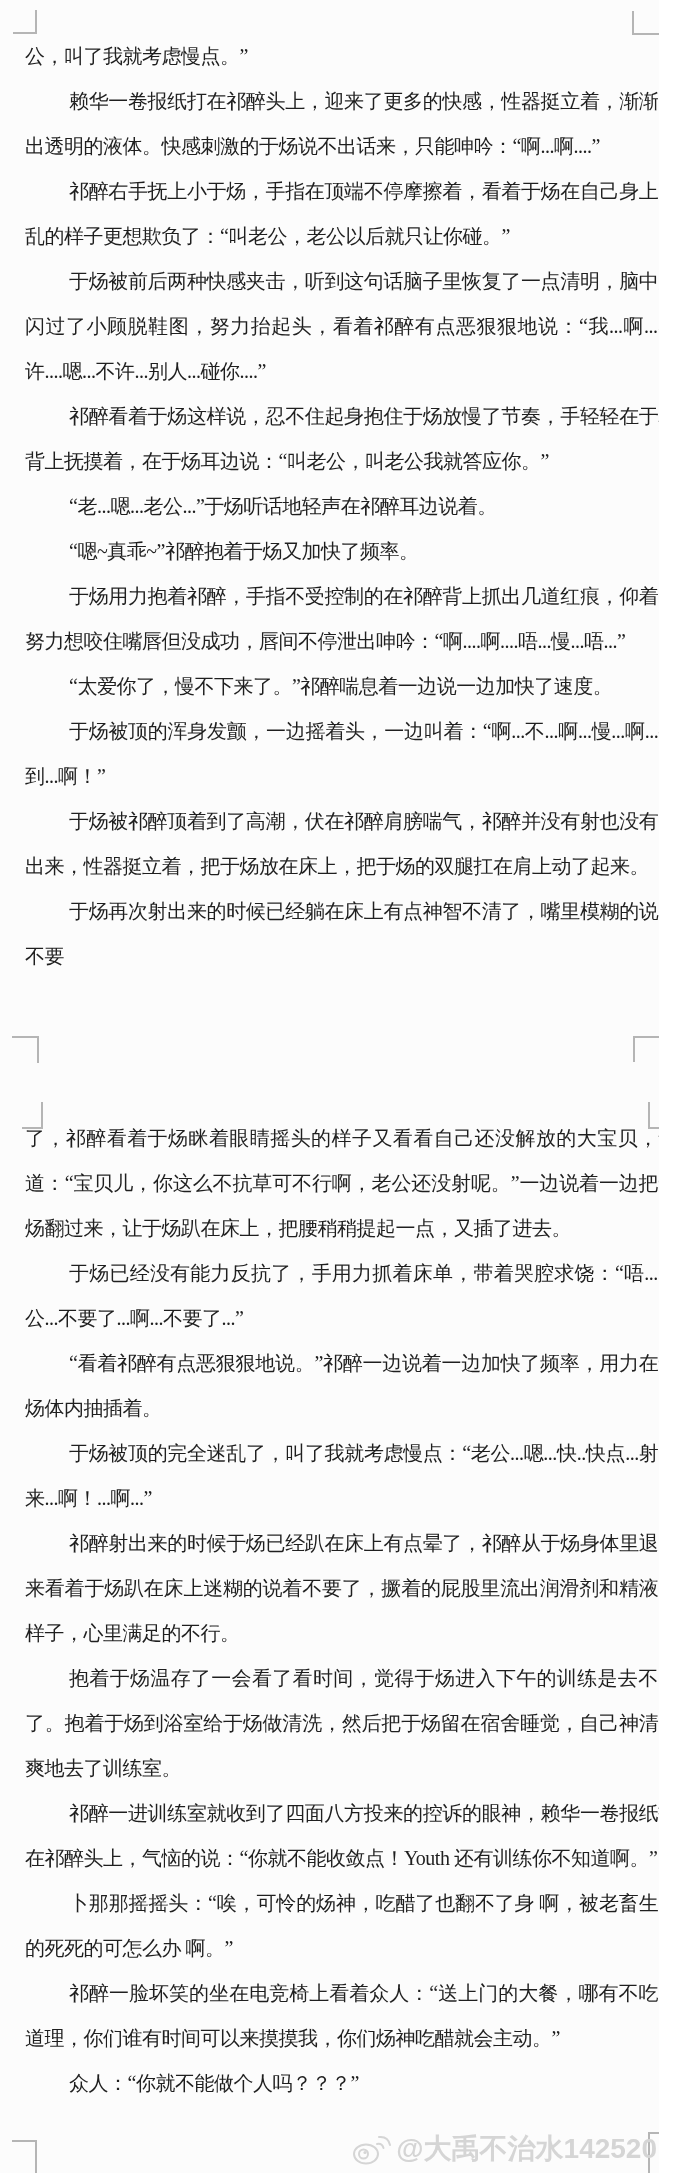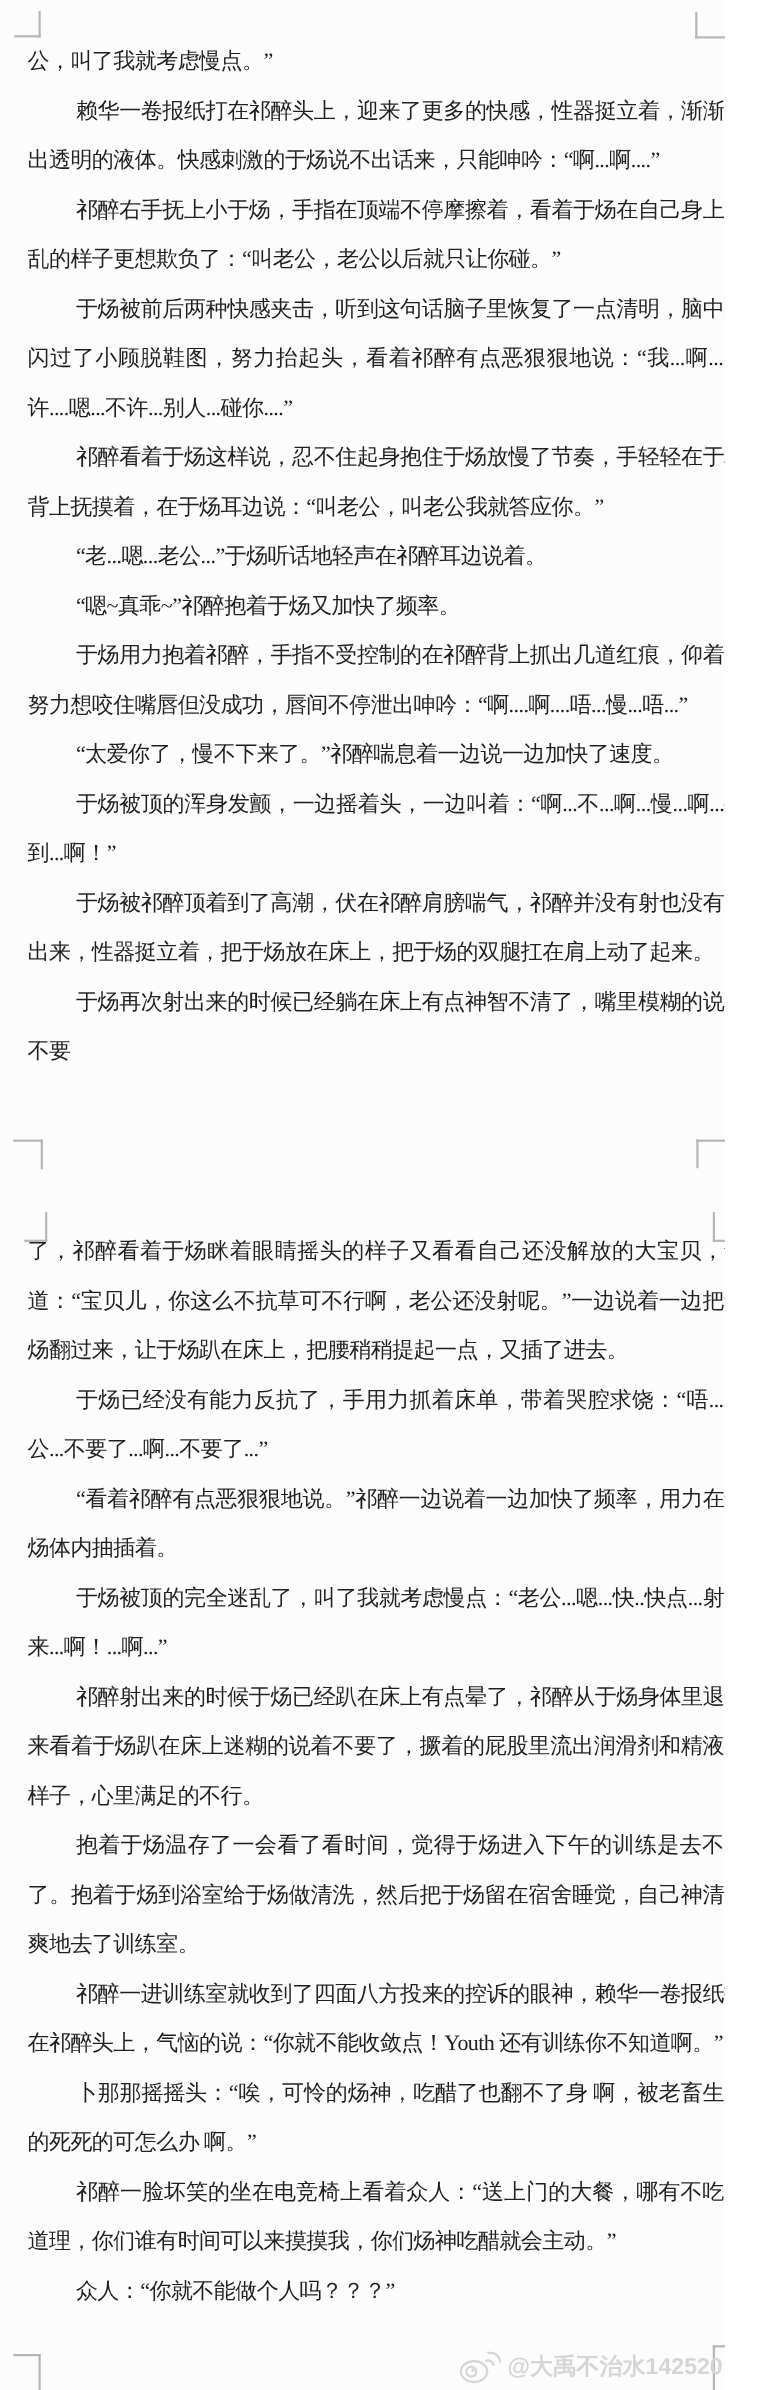--- a/index.html
+++ b/index.html
@@ -43,21 +43,21 @@
   .p2-tl { left:22px;  top:32px;   width:19px; height:25px; }
   .p2-tr { left:648px; top:32px;   width:25px; height:25px; }
   .p2-bl { left:12px;  top:1070px; width:23px; height:32px; }
   .p2-br { left:648px; top:1062px; width:25px; height:40px; }
 
   .watermark {
     position:absolute; right:2px; bottom:5px;
     display:flex; align-items:center; gap:5px;
     color:#d5d5d5;
     font-family:"Liberation Sans", sans-serif;
-    font-size:21px;
+    font-size:28px;
     font-weight:bold;
     white-space:nowrap;
   }
   .watermark svg { display:block; }
 </style>
 </head>
 <body>
 
 <div class="canvas">
 

